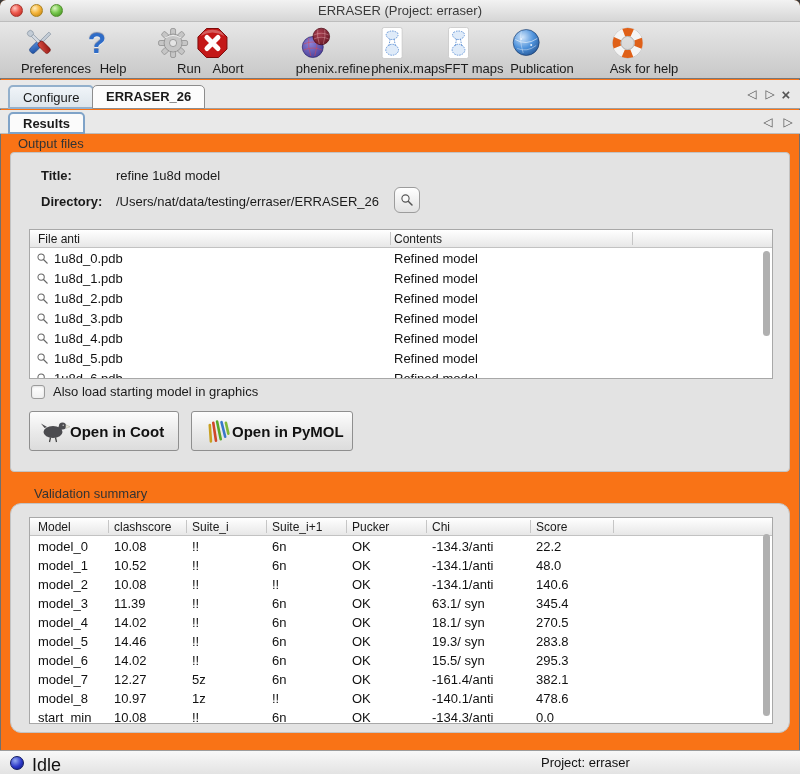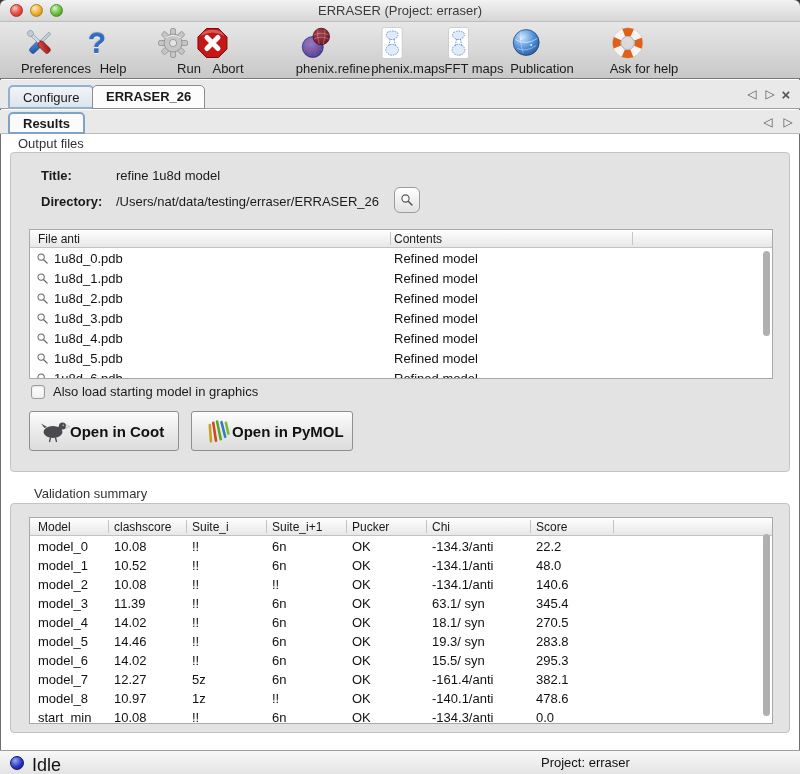--- a/index.html
+++ b/index.html
@@ -1,18 +1,18 @@
 <!DOCTYPE html>
 <html><head>
 <meta charset="utf-8">
 <style>
   * { margin:0; padding:0; box-sizing:border-box; }
   html,body { background:#3a3a3a; }
   body { font-family:"Liberation Sans","DejaVu Sans",sans-serif; }
-  .window { position:relative; width:800px; height:774px; background:#ffffff; overflow:hidden;
+  .window { position:relative; width:800px; height:774px; background:#f97316; overflow:hidden;
             border-radius:6px 6px 0 0; box-shadow:0 0 0 1px #6f6f6f inset; }
 
   
   .titlebar { position:absolute; top:0; left:0; width:800px; height:22px;
               background:linear-gradient(#f2f2f2,#d6d6d6); border-bottom:1px solid #bdbdbd;
               border-radius:6px 6px 0 0; }
   .title { text-align:center; line-height:22px; font-size:13px; color:#3a3a3a; }
   .traffic { position:absolute; left:10px; top:4px; display:flex; gap:7px; }
   .tl { width:13px; height:13px; border-radius:50%; }
   .tl.red    { background:radial-gradient(circle at 35% 30%, #ffc7c0, #ee5a4e 45%, #c23028 85%); border:1px solid #a8352c; }
@@ -43,21 +43,21 @@
   .tabs2 .tabnav { line-height:24px; }
   .tabnav.close { font-size:15px; font-weight:bold; }
 
   
   .grouplabel { position:absolute; left:18px; font-size:13px; color:#333; }
   .groupbox { position:absolute; left:10px; width:780px; background:#e3e3e3;
               border:1px solid #c3c3c3; border-radius:4px; }
   .gl-output { top:136px; }
   .box-output { top:152px; height:320px; }
   .gl-valid { top:486px;margin-left:16px; }
-  .box-valid { top:503px; height:230px; }
+  .box-valid { top:503px; height:230px;border-radius:11px; }
 
   .formlabel { position:absolute; font-size:13px; font-weight:bold; color:#1a1a1a; }
   .formvalue { position:absolute; font-size:13px; color:#1a1a1a; }
 
   .browse-btn { position:absolute; left:383px; top:34px; width:26px; height:26px;
                 background:linear-gradient(#ffffff,#e2e2e2); border:1px solid #9c9c9c;
                 border-radius:6px; display:flex; align-items:center; justify-content:center; }
 
   
   .listctl { position:absolute; left:18px; width:744px; background:#ffffff;

